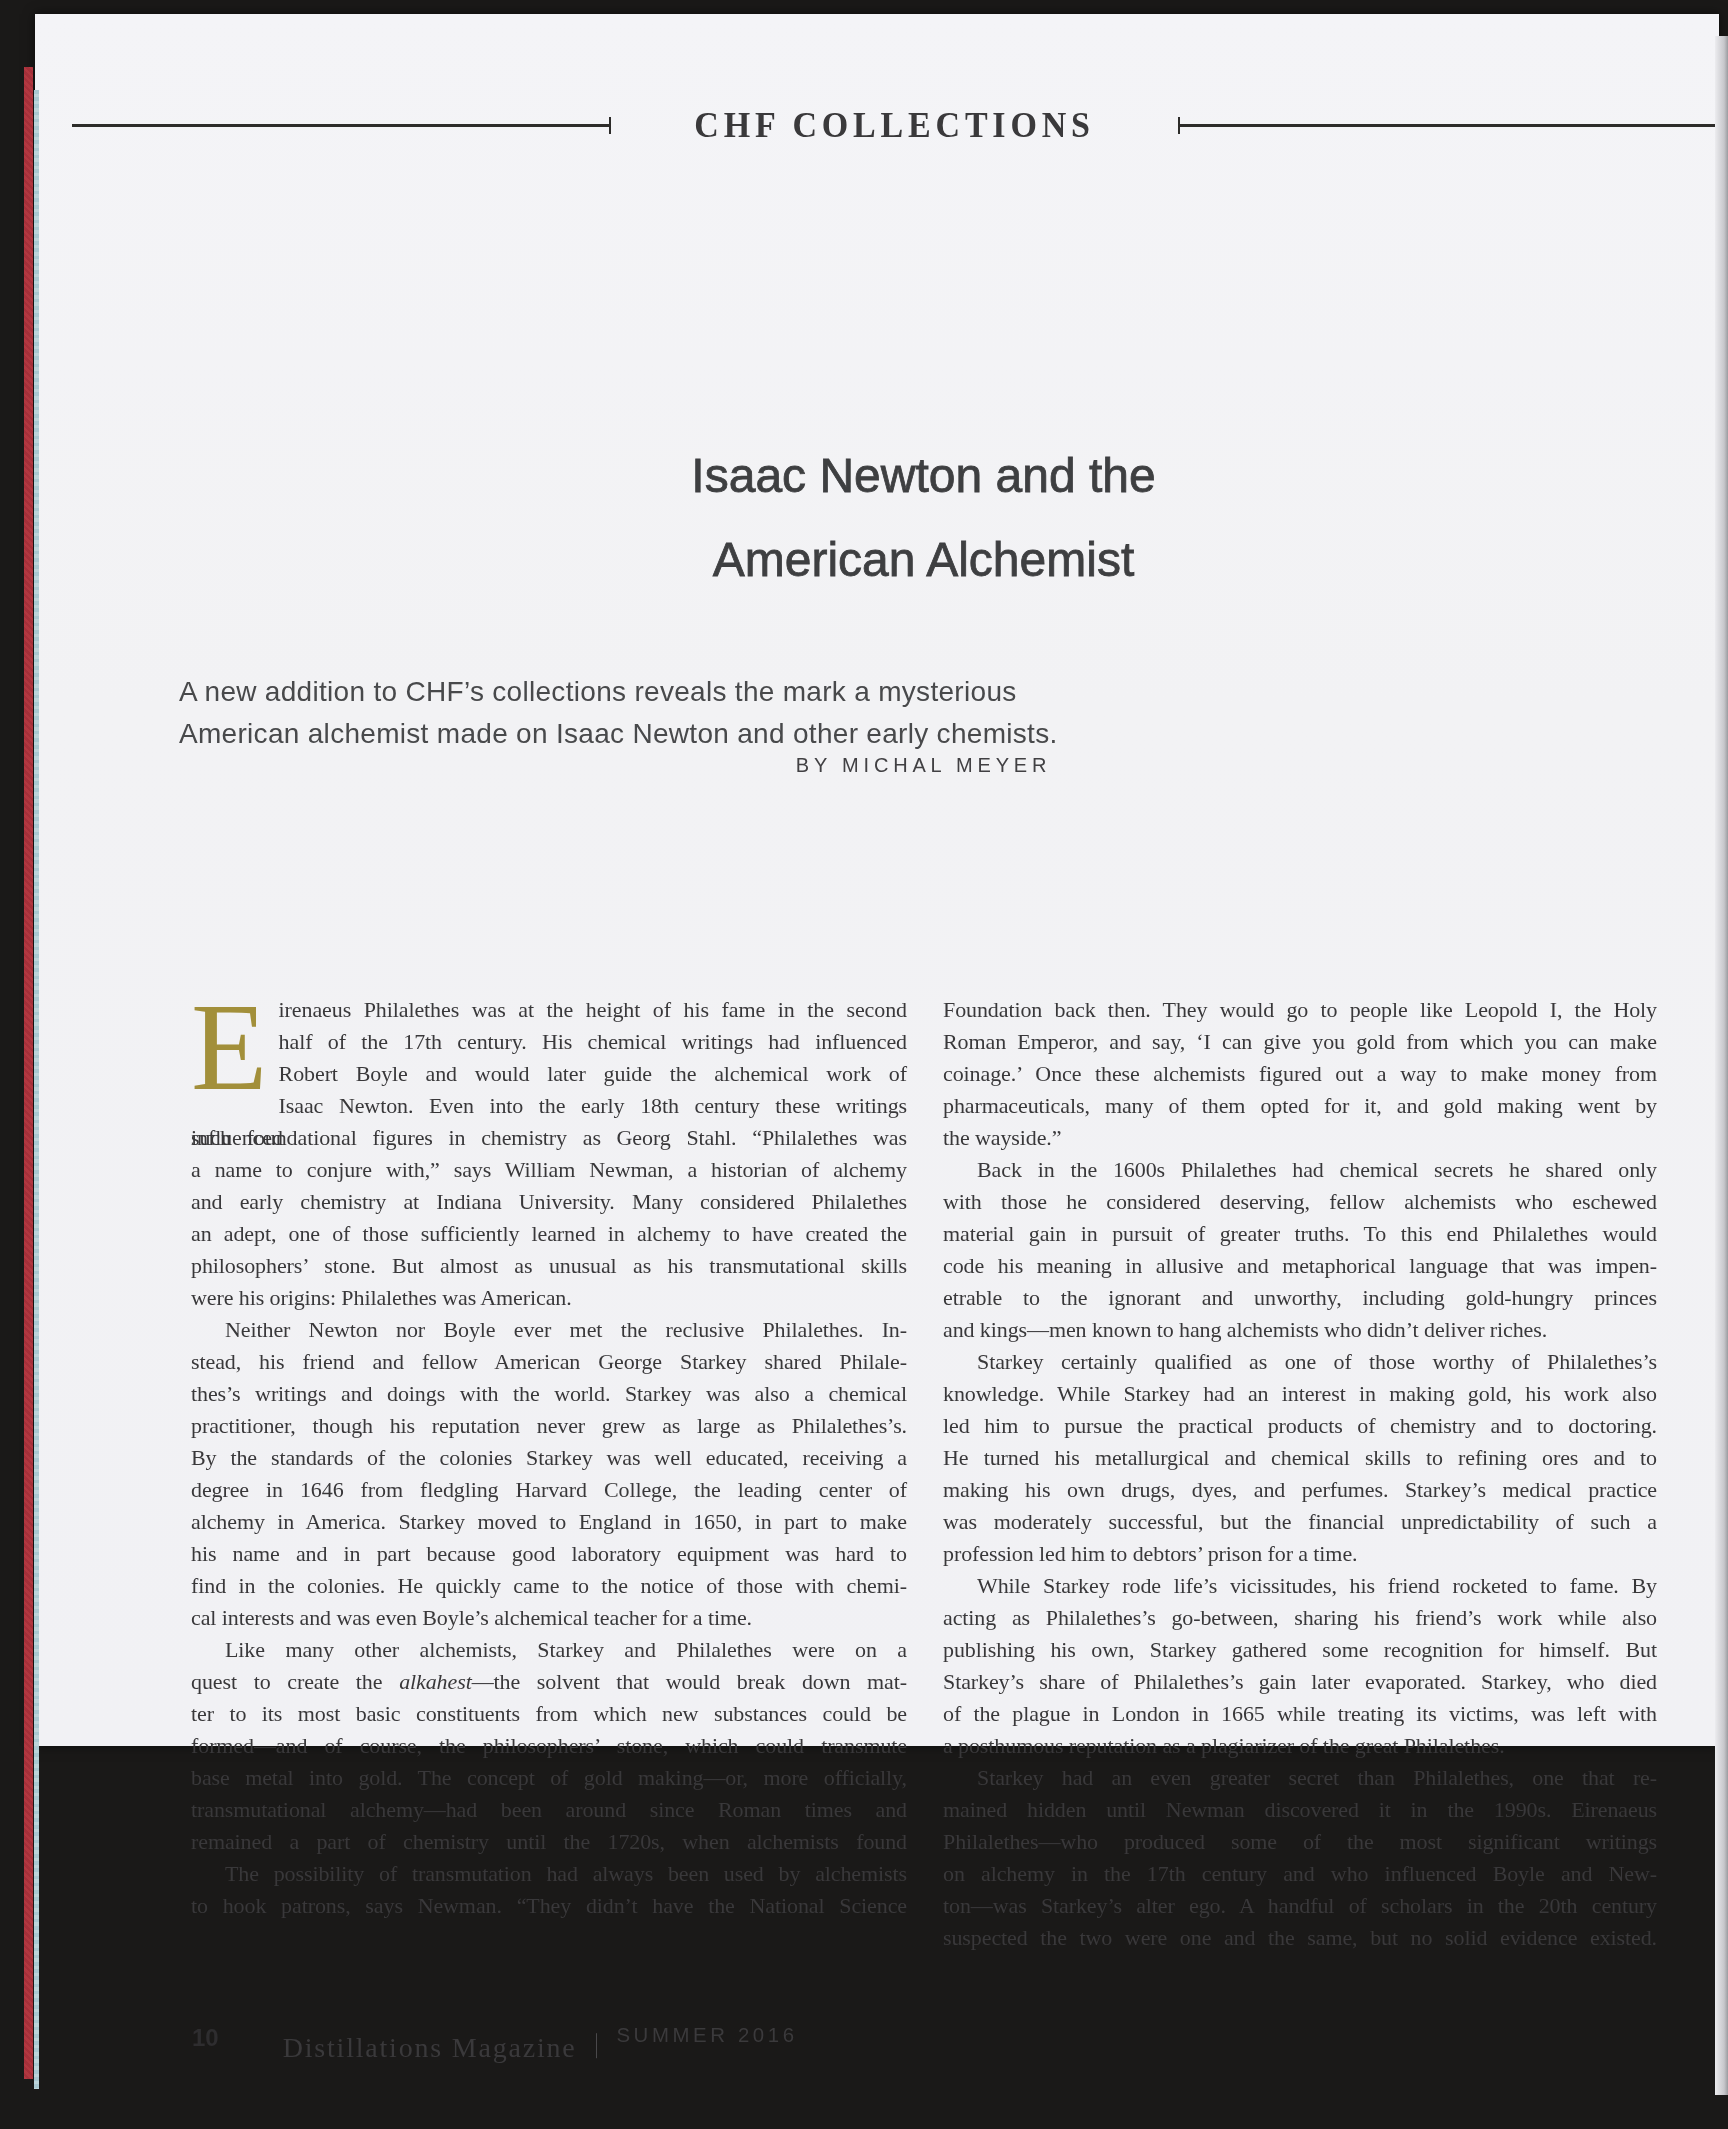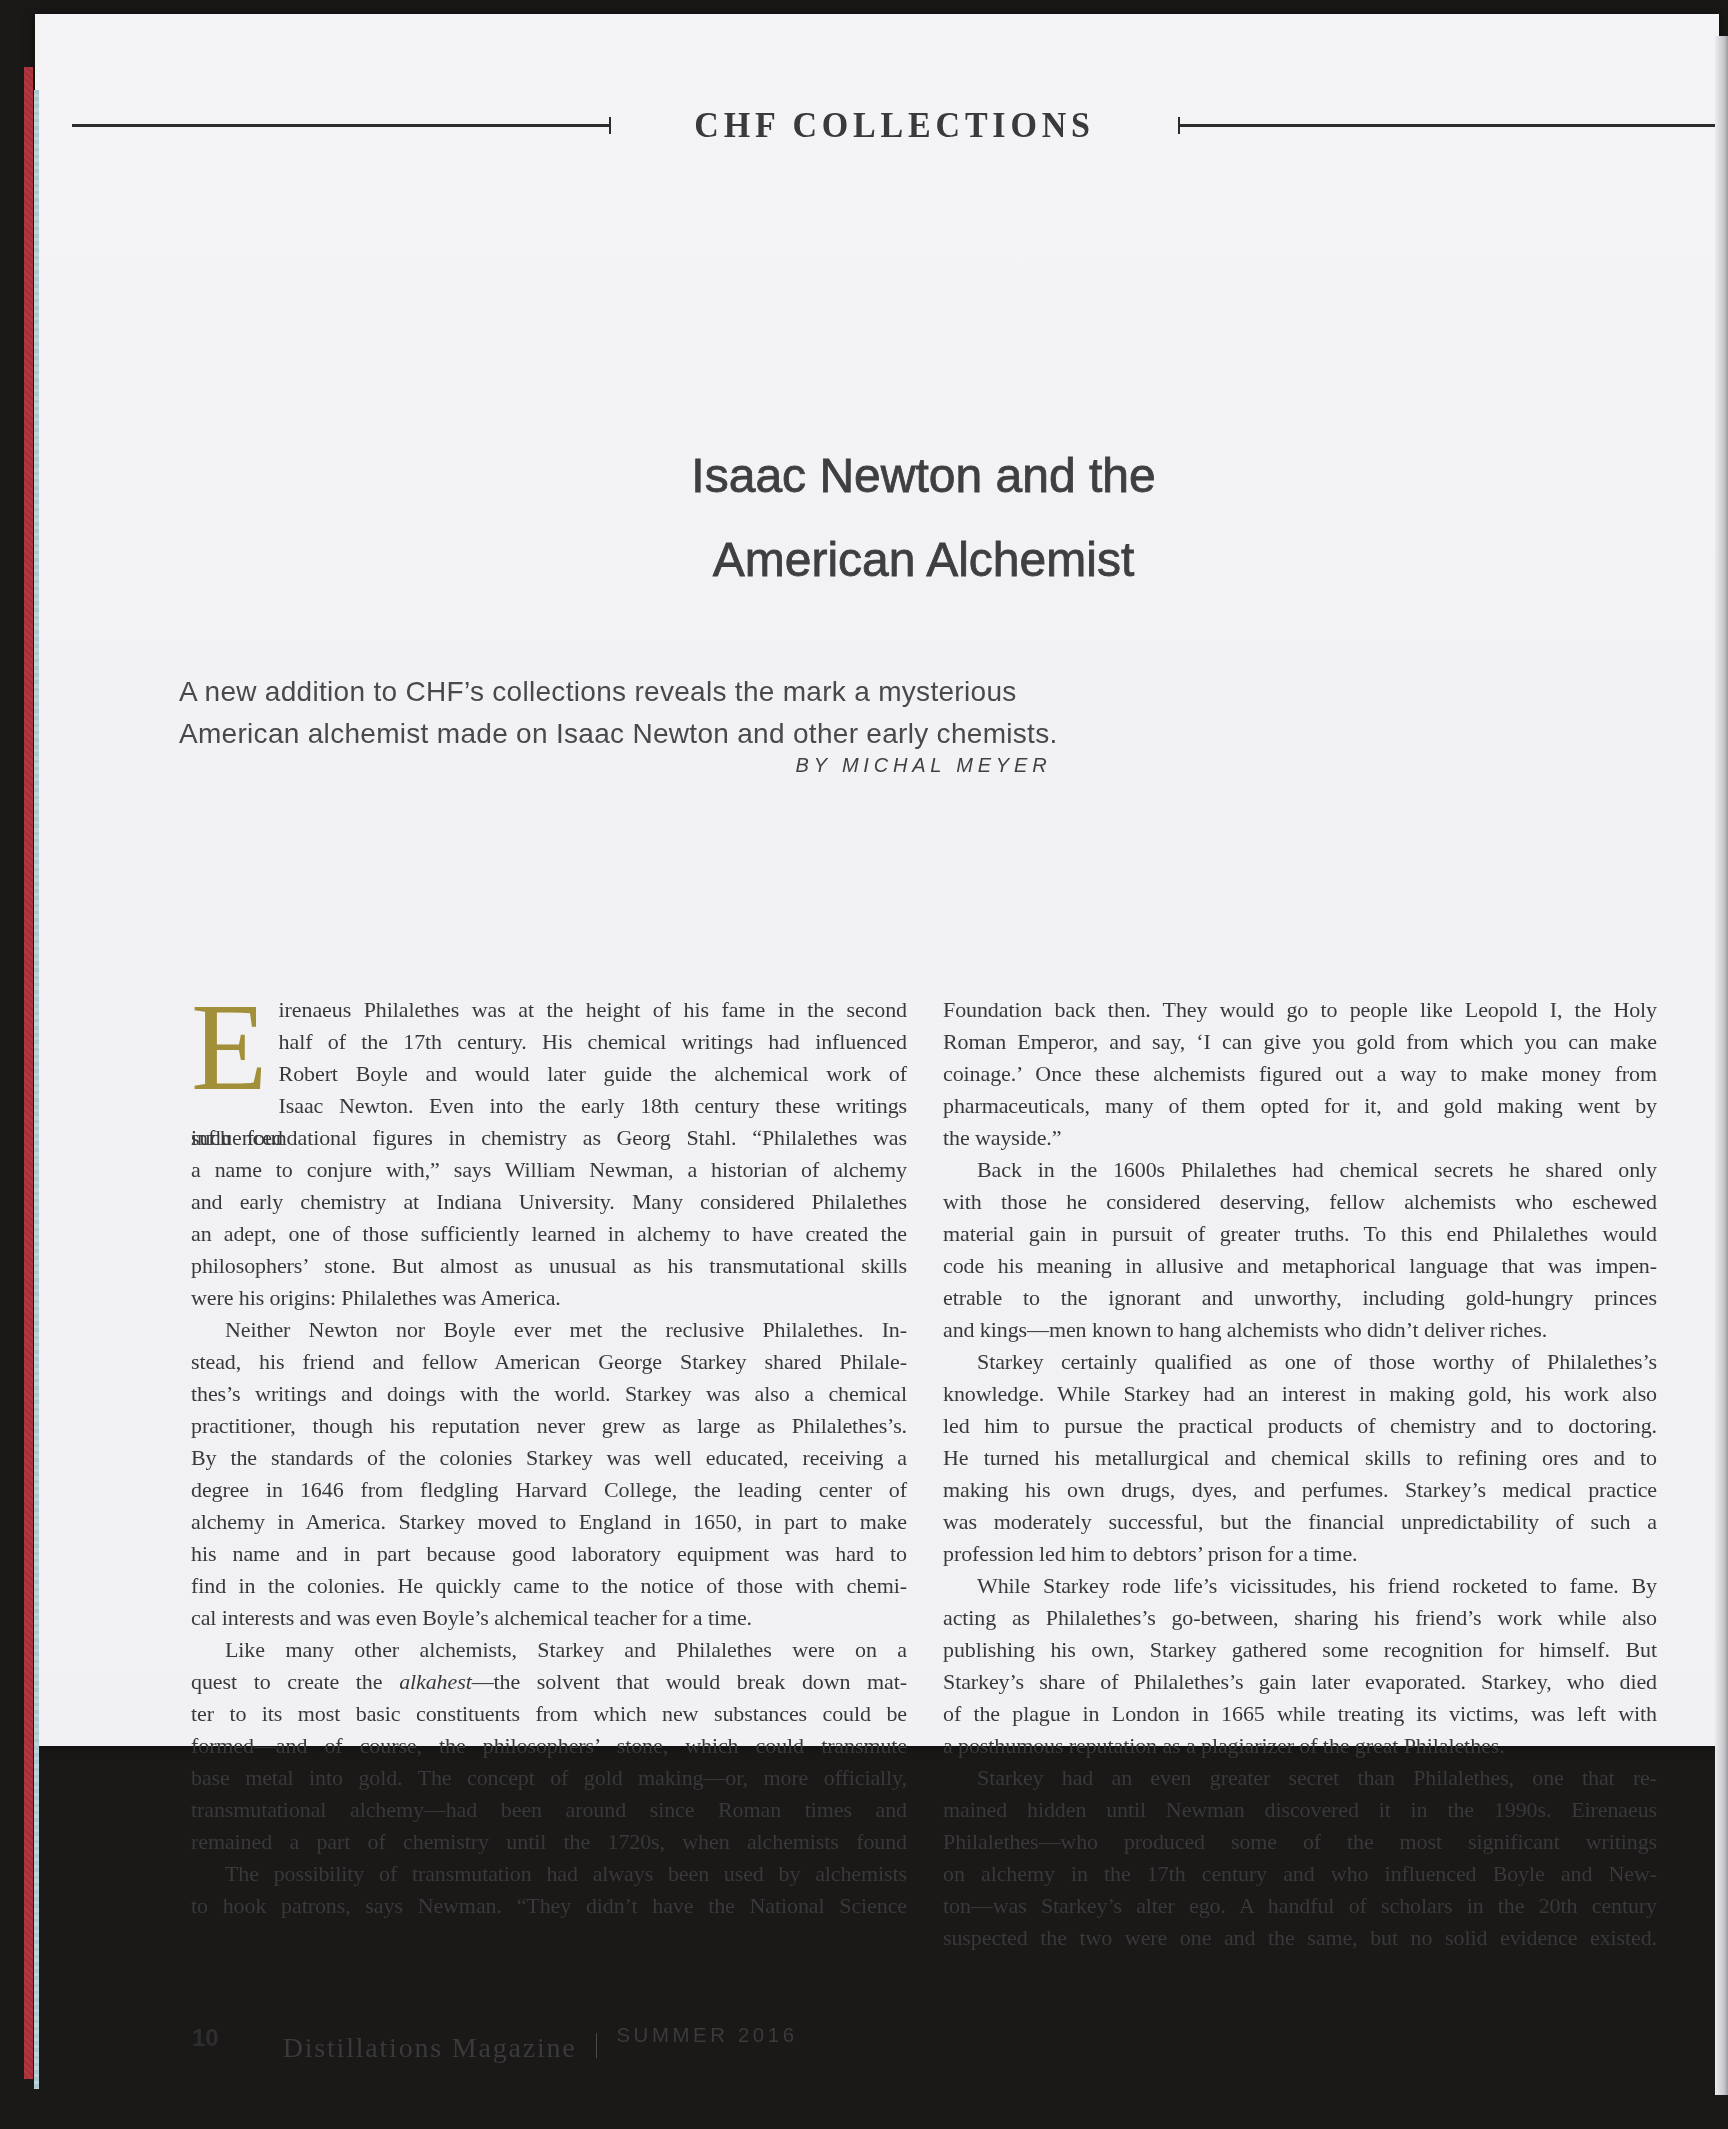--- a/index.html
+++ b/index.html
@@ -73,21 +73,20 @@
     font-size: 28px; line-height: 42px;
     color: #48494b;
     letter-spacing: 0.3px;
   }
   .byline {
     position: absolute; left: 144px; top: 740px; width: 1489px;
     text-align: center;
     font-family: "Liberation Sans", sans-serif;
     font-size: 20px; letter-spacing: 4.8px;
     color: #414043;
-    font-style: italic;
   }
 
   
   .column {
     position: absolute; top: 980px;
     font-family: "Liberation Serif", serif;
     font-size: 22px;
     letter-spacing: -0.1px;
     color: #39383a;
   }
@@ -167,21 +166,21 @@
         <div class="dropcap">E</div>
         <div class="line">irenaeus Philalethes was at the height of his fame in the second</div>
         <div class="line">half of the 17th century. His chemical writings had influenced</div>
         <div class="line">Robert Boyle and would later guide the alchemical work of</div>
         <div class="line">Isaac Newton. Even into the early 18th century these writings influenced</div>
         <div class="line">such foundational figures in chemistry as Georg Stahl. “Philalethes was</div>
         <div class="line">a name to conjure with,” says William Newman, a historian of alchemy</div>
         <div class="line">and early chemistry at Indiana University. Many considered Philalethes</div>
         <div class="line">an adept, one of those sufficiently learned in alchemy to have created the</div>
         <div class="line">philosophers’ stone. But almost as unusual as his transmutational skills</div>
-        <div class="line endpara">were his origins: Philalethes was America.</div>
+        <div class="line endpara">were his origins: Philalethes was American.</div>
       </div>
       <div class="para indent">
         <div class="line">Neither Newton nor Boyle ever met the reclusive Philalethes. In-</div>
         <div class="line">stead, his friend and fellow American George Starkey shared Philale-</div>
         <div class="line">thes’s writings and doings with the world. Starkey was also a chemical</div>
         <div class="line">practitioner, though his reputation never grew as large as Philalethes’s.</div>
         <div class="line">By the standards of the colonies Starkey was well educated, receiving a</div>
         <div class="line">degree in 1646 from fledgling Harvard College, the leading center of</div>
         <div class="line">alchemy in America. Starkey moved to England in 1650, in part to make</div>
         <div class="line">his name and in part because good laboratory equipment was hard to</div>

